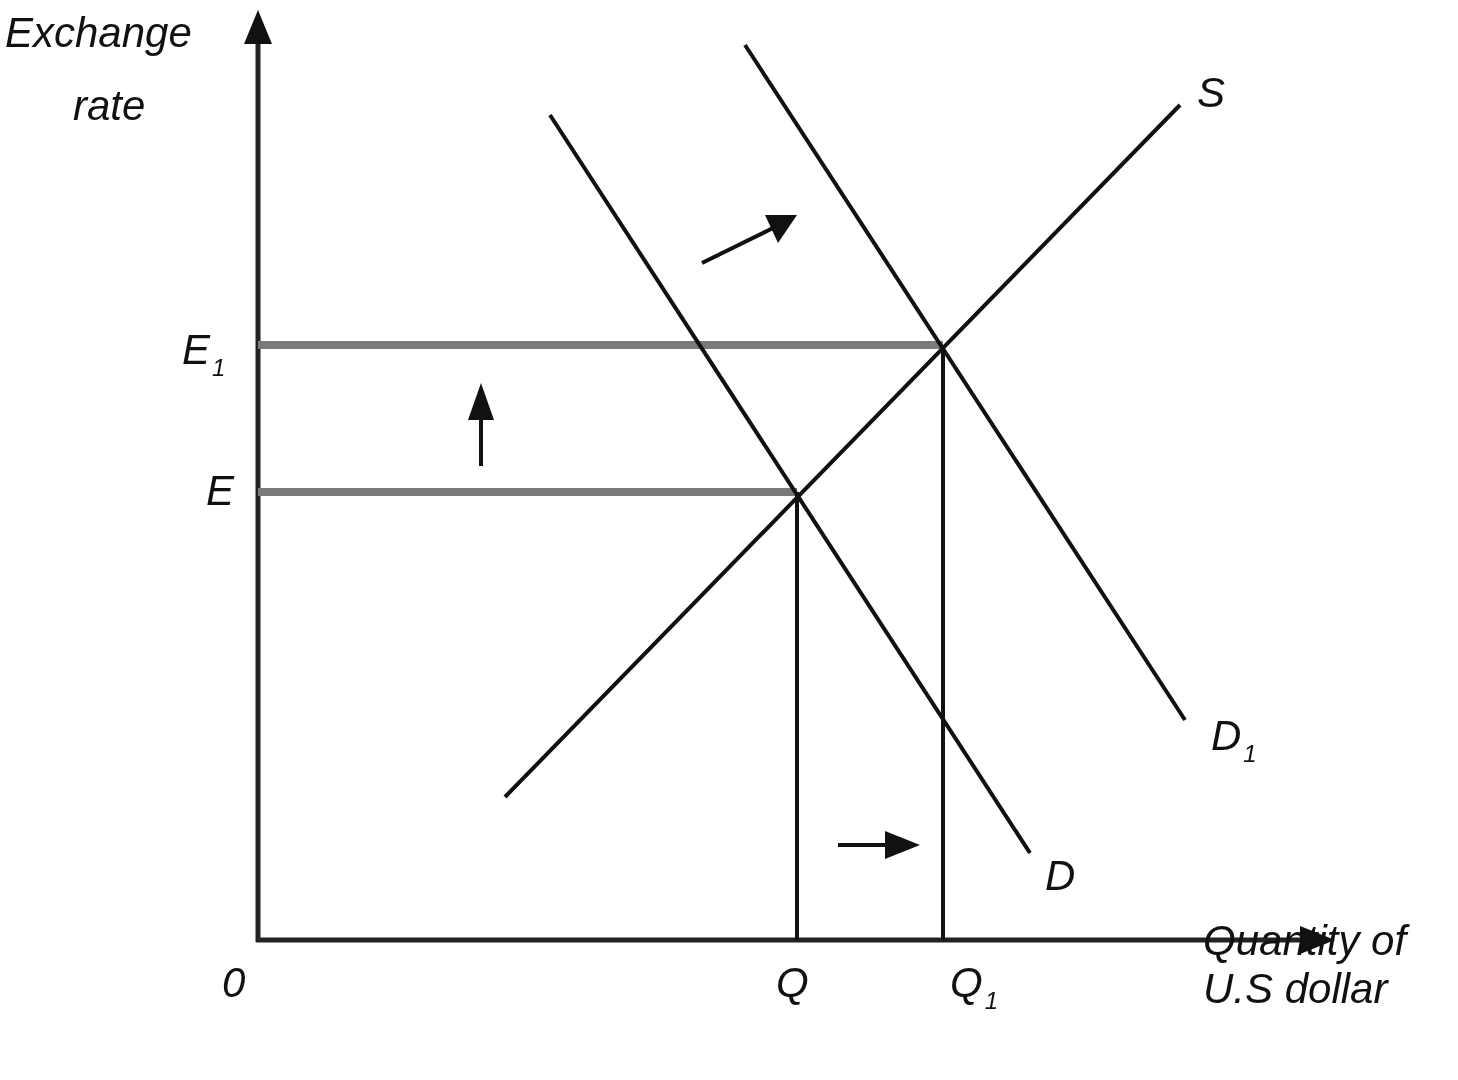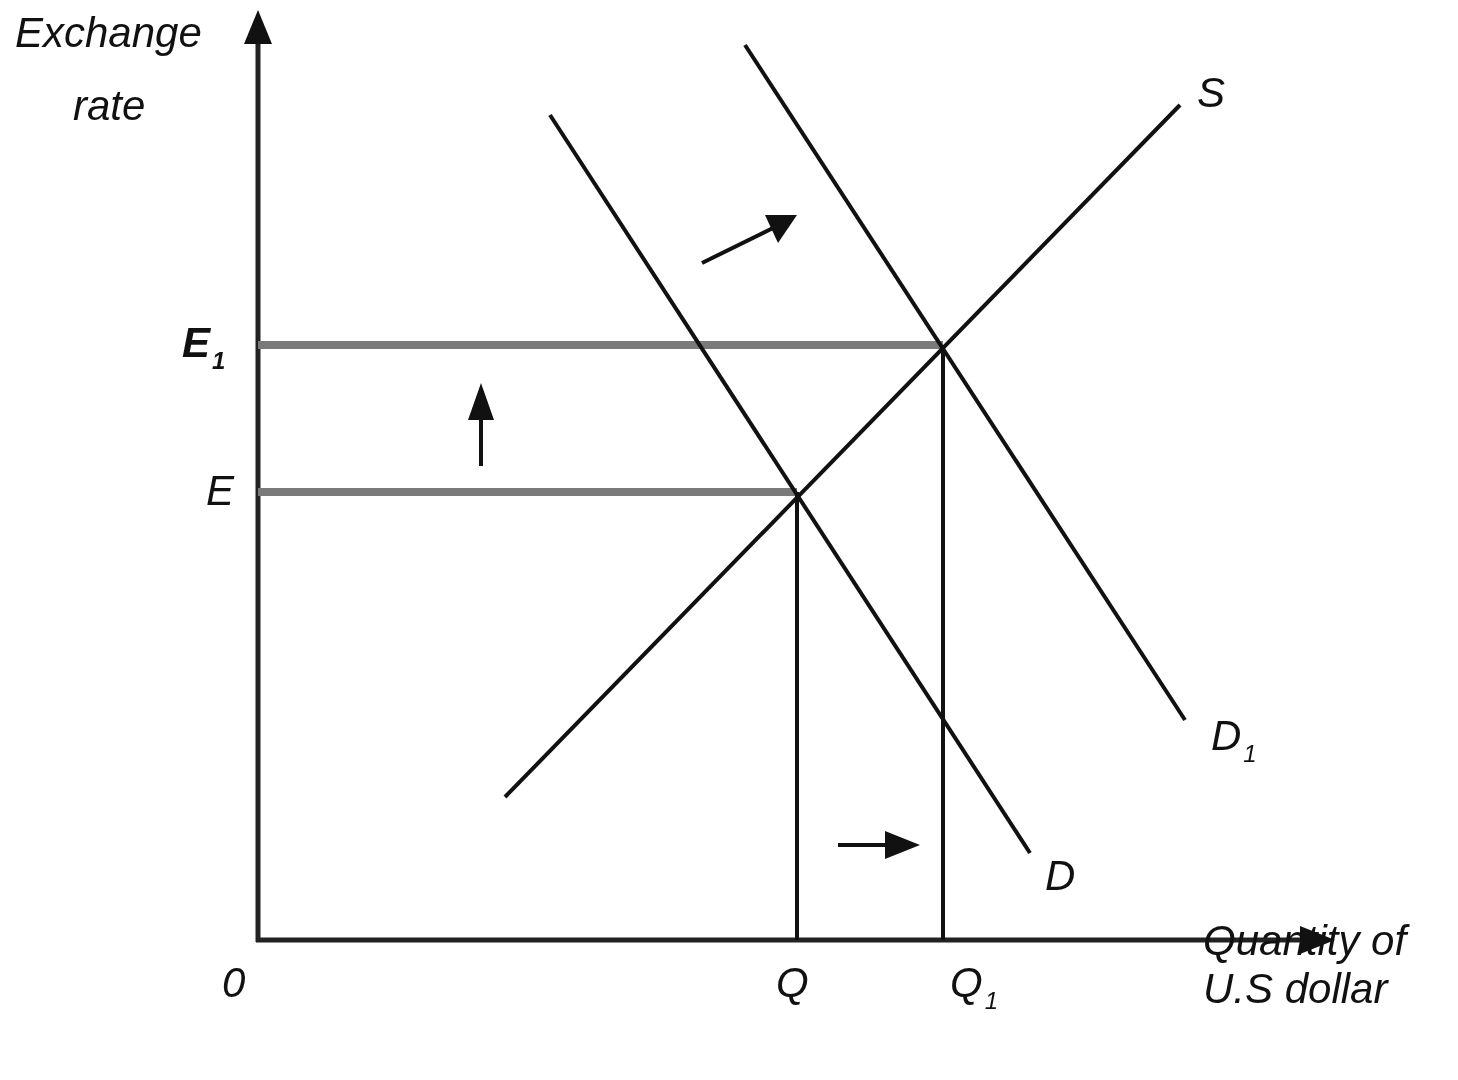--- a/index.html
+++ b/index.html
@@ -43,24 +43,24 @@
   <g>
     <line x1="481" y1="466" x2="481" y2="410" stroke="#111" stroke-width="4"></line>
     <path d="M481,383 L494,420 L468,420 Z" fill="#111"></path>
   </g>
   <g>
     <line x1="838" y1="845" x2="895" y2="845" stroke="#111" stroke-width="4"></line>
     <path d="M920,845 L885,831 L885,859 Z" fill="#111"></path>
   </g>
 </svg>
 
-<div class="lbl" style="left:15px; top:12px;">Exchange</div>
+<div class="lbl" style="left:5px; top:12px;">Exchange</div>
 <div class="lbl" style="left:73px; top:85px;">rate</div>
 
-<div class="lbl" style="left:182px; top:322px;font-weight:bold;"><span>E</span><span class="sub">1</span></div>
+<div class="lbl" style="left:182px; top:329px;"><span>E</span><span class="sub">1</span></div>
 <div class="lbl" style="left:206px; top:470px;">E</div>
 
 <div class="lbl" style="left:1197px; top:72px;">S</div>
 <div class="lbl" style="left:1211px; top:715px;"><span>D</span><span class="sub">1</span></div>
 <div class="lbl" style="left:1045px; top:855px;">D</div>
 
 <div class="lbl" style="left:222px; top:962px;">0</div>
 <div class="lbl" style="left:776px; top:962px;">Q</div>
 <div class="lbl" style="left:950px; top:962px;"><span>Q</span><span class="sub">1</span></div>
 

